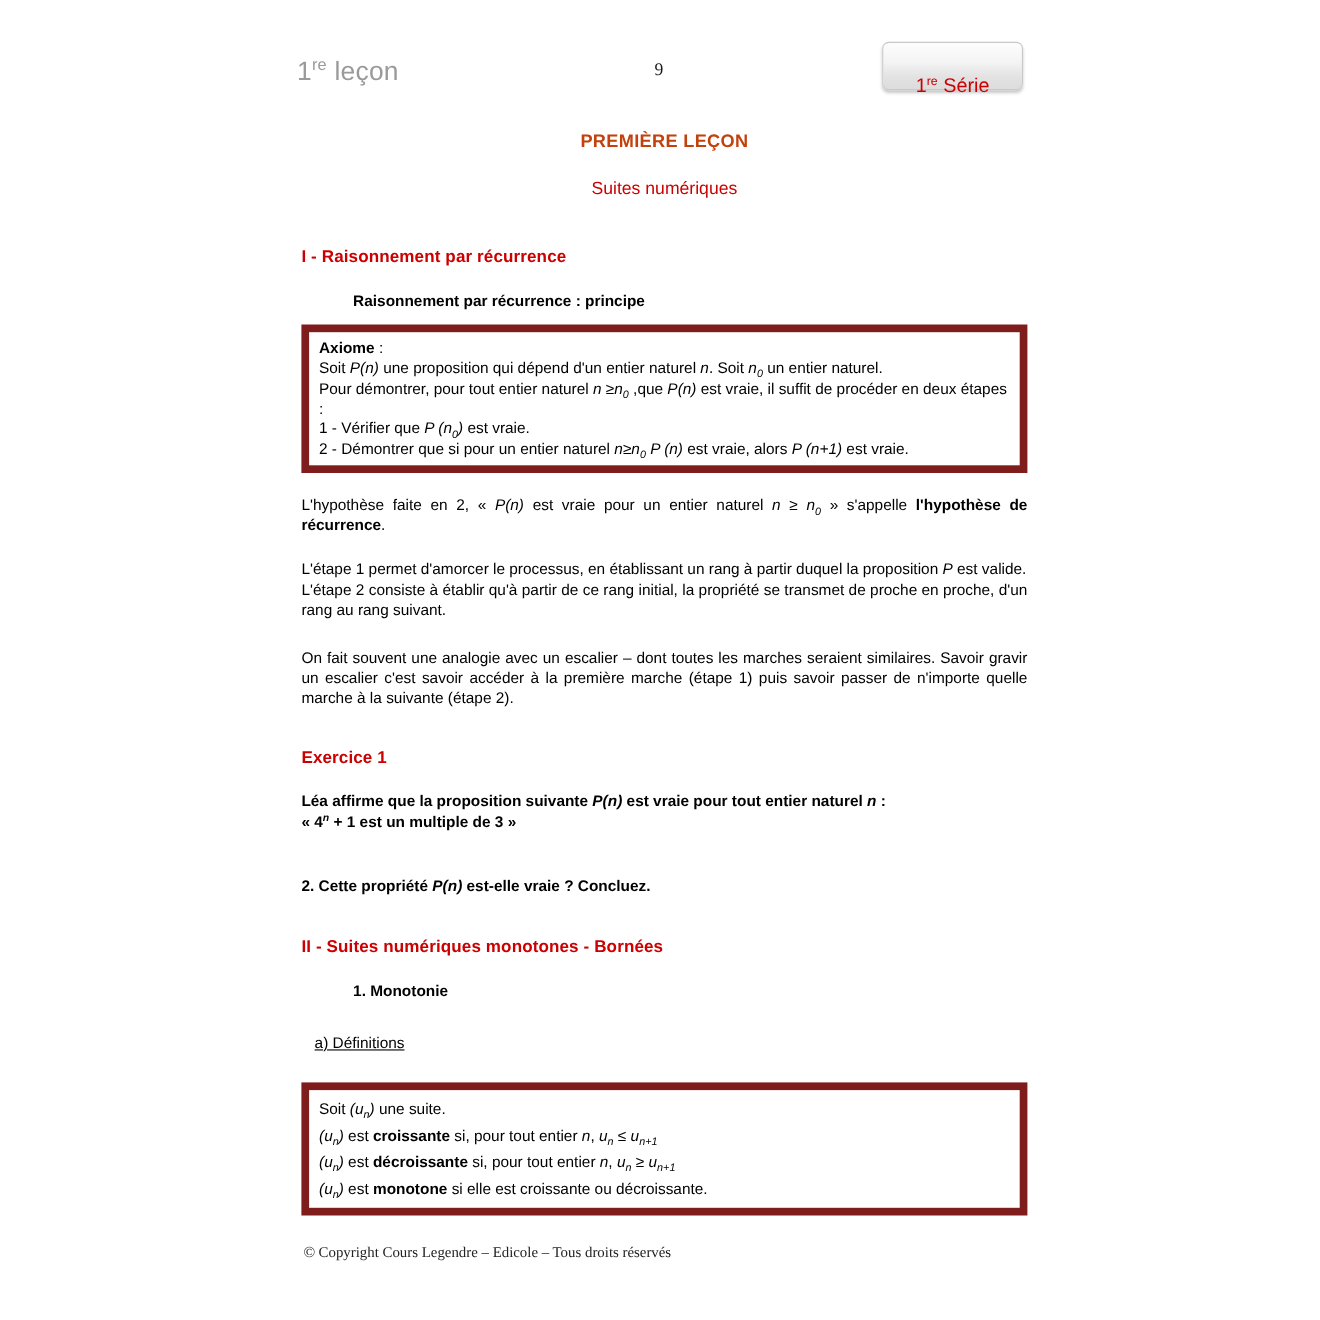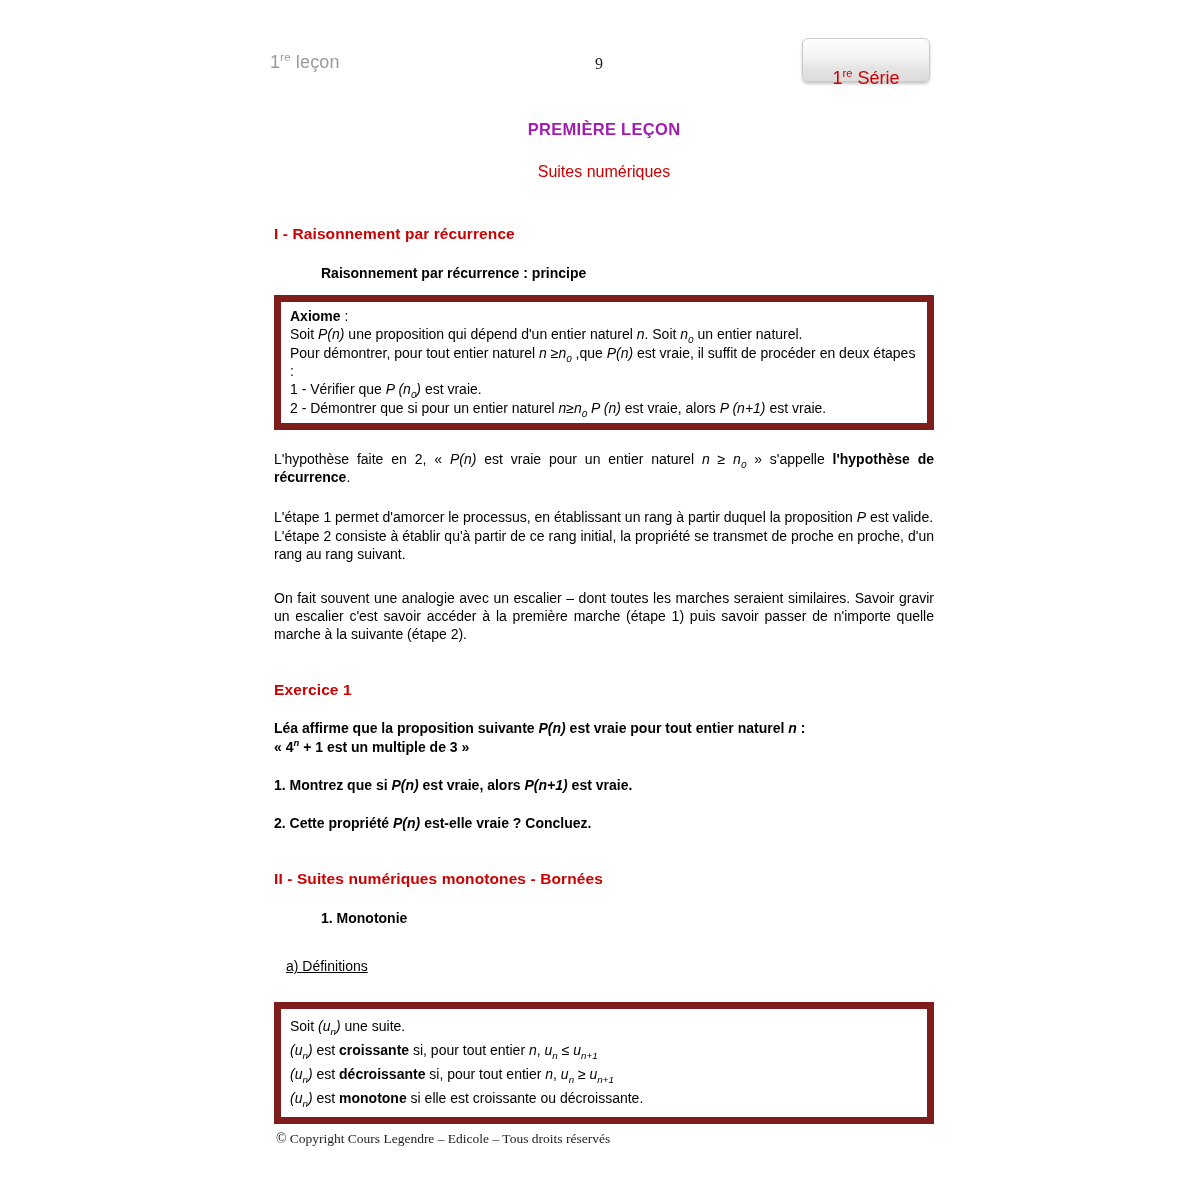--- a/index.html
+++ b/index.html
@@ -29,21 +29,21 @@
     position: absolute;
     left: 270px;
     top: 38px;
     width: 660px;
     height: 54px;
   }
   .hdr-lesson {
     position: absolute;
     left: 0;
     top: 14px;
-    font-size: 18px;
+    font-size: 24px;
     color: #9a9a9a;
     letter-spacing: 0.2px;
     white-space: nowrap;
   }
   .hdr-lesson sup {
     font-size: 0.62em;
     vertical-align: super;
     line-height: 0;
   }
   .hdr-pagenum {
@@ -84,21 +84,21 @@
   
   .content {
     position: absolute;
     left: 274px;
     top: 118px;
     width: 660px;
   }
 
   .doc-title {
     text-align: center;
-    color: #a21caf;
+    color: #c2410c;
     font-weight: bold;
     font-size: 16.5px;
     letter-spacing: 0.3px;
     margin: 0 0 0 0;
     padding-top: 2px;
   }
   .doc-subtitle {
     text-align: center;
     color: #cc0000;
     font-weight: normal;
@@ -257,21 +257,20 @@
     <h2 class="section-head">Exercice 1</h2>
 
     <div class="sp-20"></div>
 
     <p class="body-text noj"><span>Léa affirme que la proposition suivante </span><i>P(n)</i><span> est vraie pour tout entier naturel </span><i>n</i><span> :</span></p>
 
     <p class="body-text noj"><span>« 4</span><span class="sup">n</span><span> + 1 est un multiple de 3 »</span></p>
 
     <div class="sp-20"></div>
 
-    <p class="body-text noj"><span>1. Montrez que si </span><i>P(n)</i><span> est vraie, alors </span><i>P(n+1)</i><span> est vraie.</span></p>
 
     <div class="sp-20"></div>
 
     <p class="body-text noj"><span>2. Cette propriété </span><i>P(n)</i><span> est-elle vraie ? Concluez.</span></p>
 
     <div class="sp-38"></div>
 
     <h2 class="section-head">II - Suites numériques monotones - Bornées</h2>
 
     <div class="sp-22"></div>

